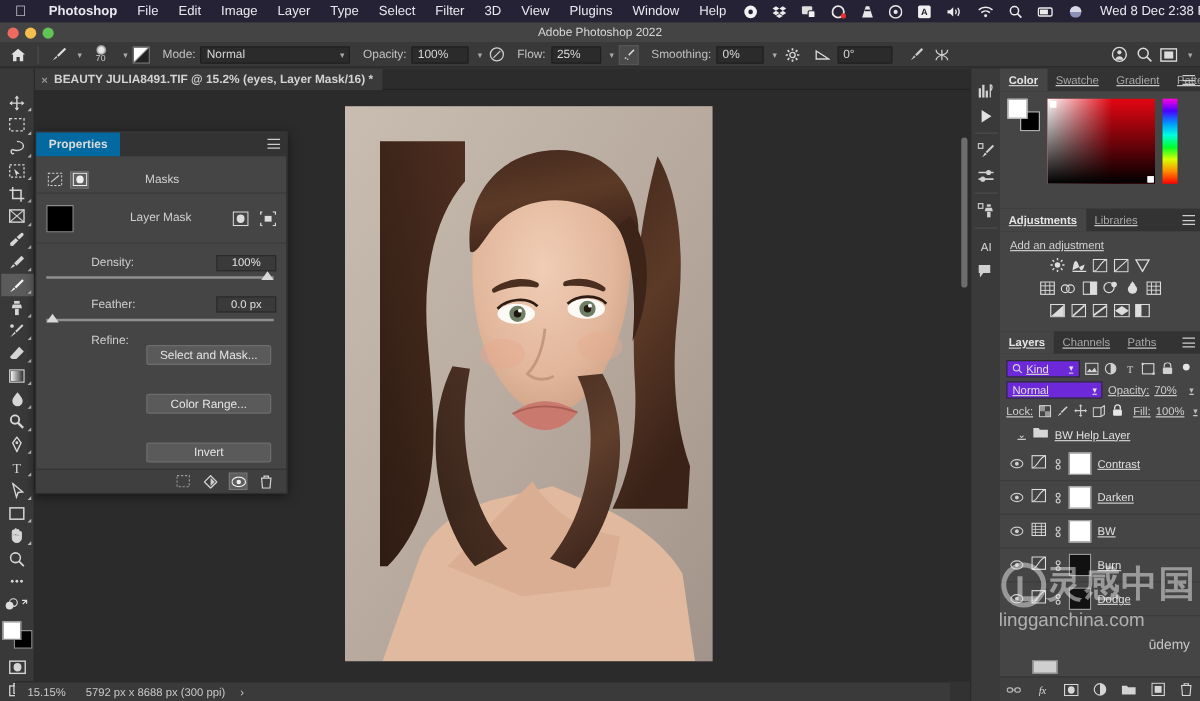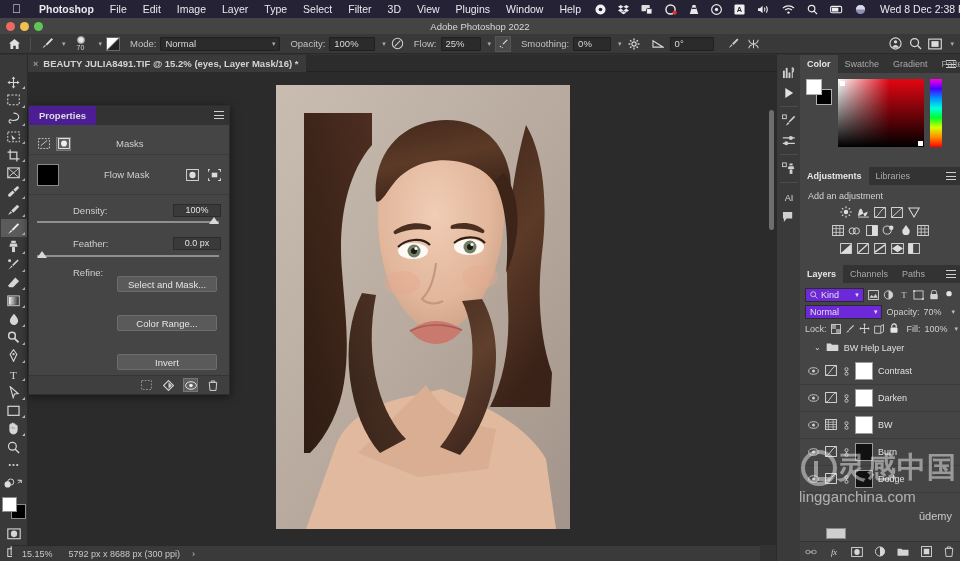--- a/index.html
+++ b/index.html
@@ -104,21 +104,21 @@
   #hscroll{position:absolute;left:250px;top:551px;width:180px;height:5px;background:#6d6d6d;border-radius:3px;}
   #vscroll{position:absolute;left:769px;top:110px;width:5px;height:120px;background:#6d6d6d;border-radius:3px;}
 
   
   #props{
     position:absolute;left:28px;top:105px;width:202px;height:290px;
     background:#454545; box-shadow:0 2px 8px rgba(0,0,0,.5);
     border:1px solid #2e2e2e;
   }
   #props .ptabbar{height:19px;background:#333;display:flex;align-items:center;position:relative;}
-  #props .ptab{height:19px;background:#4c1d95;display:flex;align-items:center;padding:0 10px;font-size:9.5px;color:#dcdcdc;font-weight:bold;}
+  #props .ptab{height:19px;background:#0369a1;display:flex;align-items:center;padding:0 10px;font-size:9.5px;color:#dcdcdc;font-weight:bold;}
   #props .pmenu{position:absolute;right:5px;top:5px;}
   .hamb{width:10px;height:8px;display:flex;flex-direction:column;justify-content:space-between;}
   .hamb i{display:block;height:1px;background:#cfcfcf;width:100%;}
   #props .prow{display:flex;align-items:center;padding:0 8px;}
   .masks-row{height:22px;gap:7px;border-bottom:1px solid #3b3b3b;}
   .mini-icon{width:13px;height:12px;display:flex;align-items:center;justify-content:center;}
   .mini-icon.sel{background:#5e5e5e;outline:1px solid #777;}
   .maskthumb{width:22px;height:22px;background:#000;border:1px solid #8a8a8a;}
   .prop-label{color:#cfcfcf;font-size:9.5px;padding-left:36px;}
   .prop-value{
@@ -140,21 +140,21 @@
   
   #rail{
     position:absolute;left:776px;top:55px;width:24px;height:506px;background:#3a3a3a;
     border-left:1px solid #2a2a2a;display:flex;flex-direction:column;align-items:center;padding-top:8px;gap:1px;
   }
   #rail .r{width:22px;height:19px;display:flex;align-items:center;justify-content:center;color:#d0d0d0;font-size:9px;}
   #rail .rsep{width:18px;height:1px;background:#4b4b4b;margin:3px 0;}
 
   
   #rightcol{position:absolute;left:800px;top:55px;width:160px;height:506px;background:#393939;}
-  .panel{ background:#454545; }
+  .panel{ background:#454545;text-decoration:underline; }
   .tabbar{height:18px;background:#333;display:flex;align-items:flex-end;position:relative;}
   .tab{height:18px;display:flex;align-items:center;padding:0 7px;font-size:9px;color:#a9a9a9;}
   .tab.active{background:#454545;color:#e6e6e6;font-weight:bold;}
   .tabmenu{position:absolute;right:4px;top:5px;}
 
   
   #colorpanel{height:112px;position:relative;}
   #colorpanel .body{display:flex;padding:6px 6px 0 6px;gap:6px;}
   #cfgbg{position:relative;width:26px;height:26px;flex:0 0 26px;}
   #cfgbg .bg{position:absolute;right:0;bottom:0;width:16px;height:16px;background:#000;border:1px solid #b0b0b0;}
@@ -693,21 +693,21 @@
     <span class="mini-icon sel">
       <svg width="12" height="11" viewBox="0 0 13 12">
           <rect x="0.6" y="0.6" width="11.8" height="10.8" fill="none" stroke="#eee"></rect>
           <ellipse cx="6.5" cy="6" rx="3.2" ry="3.4" fill="#eee"></ellipse>
         </svg>
       </span>
     <span class="prop-label" style="margin-left:3px">Masks</span>
   </div>
   <div class="prow" style="height:40px;gap:9px;border-bottom:1px solid #3b3b3b">
     <span class="maskthumb"></span>
-    <span class="prop-label">Flow Mask</span>
+    <span class="prop-label">Layer Mask</span>
     <span style="flex:1"></span>
     <span class="mini-icon">
       <svg width="13" height="12" viewBox="0 0 14 13">
           <rect x="0.6" y="0.6" width="12.8" height="11.8" fill="none" stroke="#dcdcdc"></rect>
           <ellipse cx="7" cy="6.5" rx="3.4" ry="3.6" fill="#dcdcdc"></ellipse>
         </svg>
       </span>
     <span class="mini-icon">
       <svg width="13" height="12" viewBox="0 0 14 13">
           <path d="M2 0.6H0.6V3M11 0.6h2.4V3M2 12.4H0.6V10M11 12.4h2.4V10" fill="none" stroke="#dcdcdc" stroke-width="1.1"></path>

